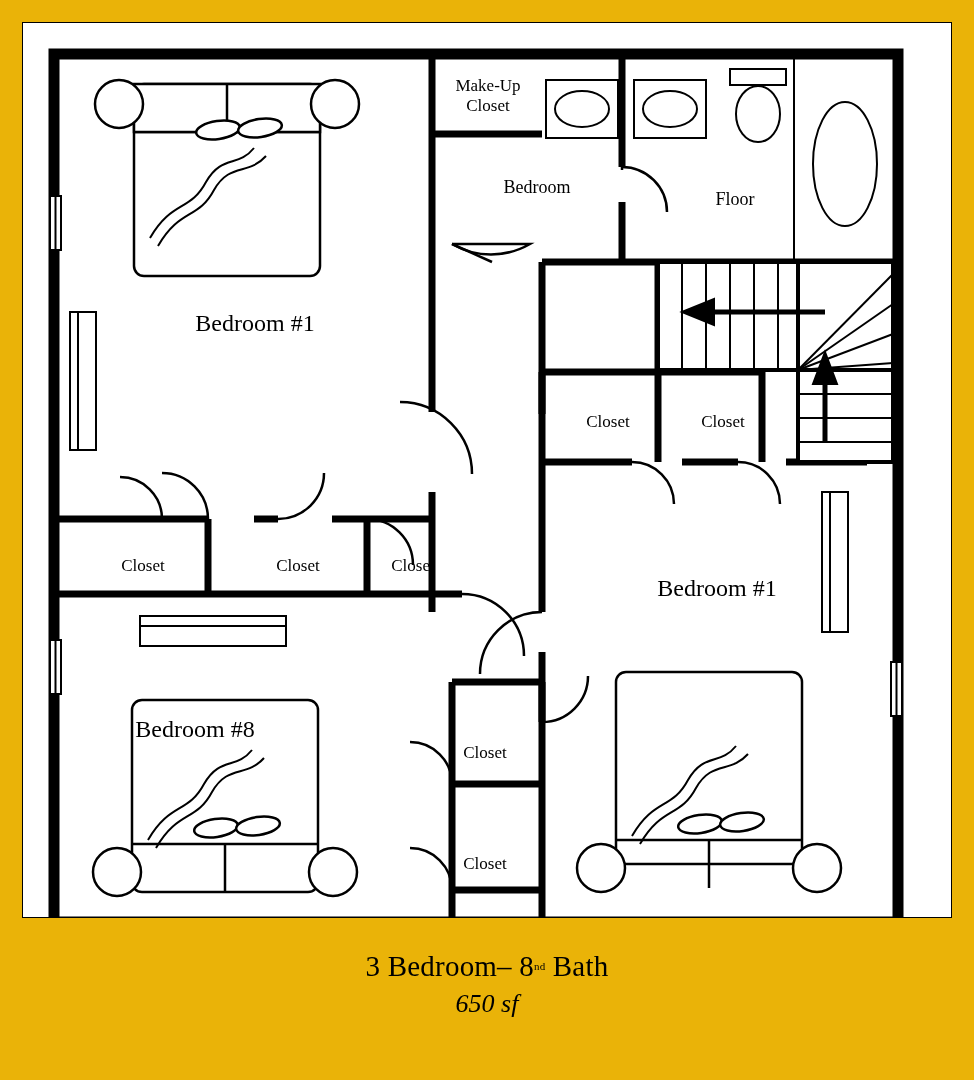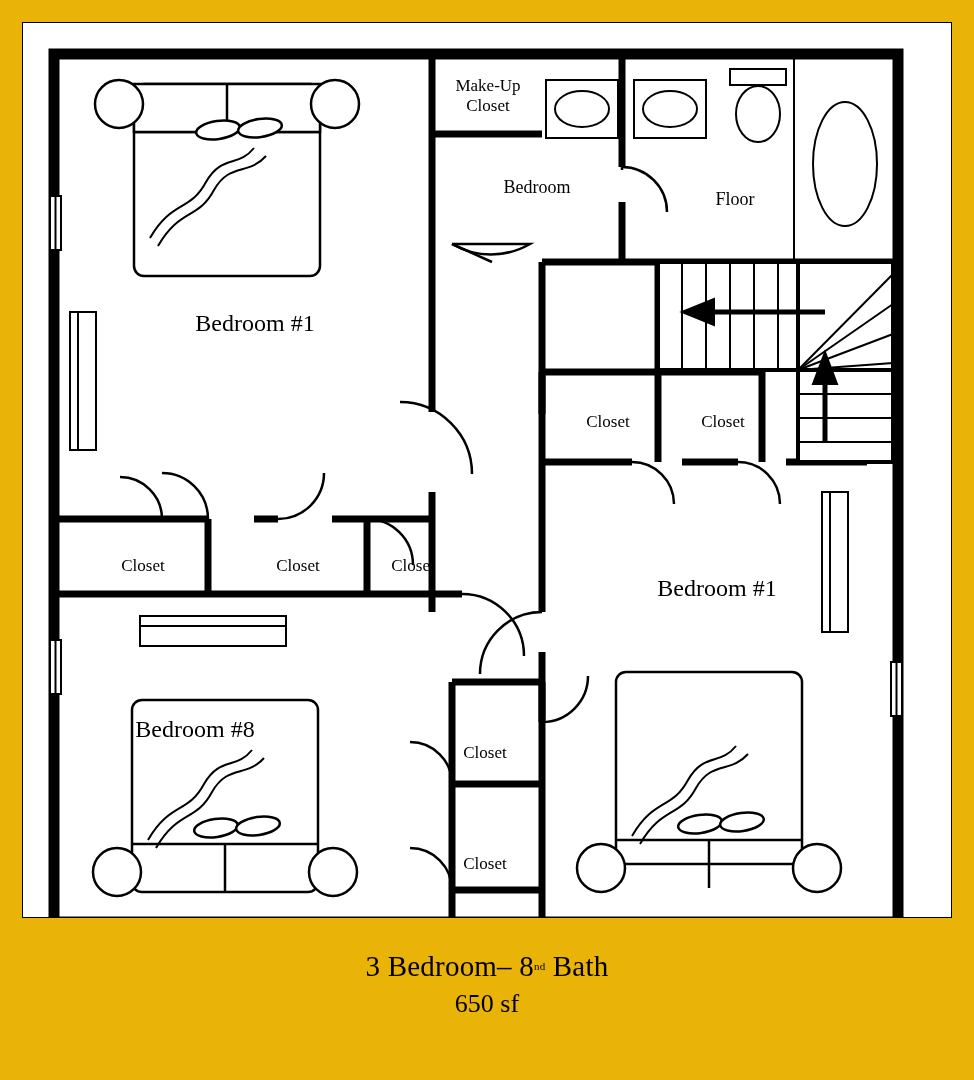--- a/index.html
+++ b/index.html
@@ -62,20 +62,21 @@
     letter-spacing: 0.2px;
   }
   #caption-title .sup {
     font-size: 11px;
     vertical-align: 6px;
     font-family: Liberation Serif, serif;
   }
   #caption-sub {
     font-family: "Liberation Serif", serif;
     font-size: 26px;
+    font-style: italic;
     margin-top: 6px;
   }
 </style>
 </head>
 <body>
 
 <div id="page">
 
   <div id="plan-frame"></div>
 

